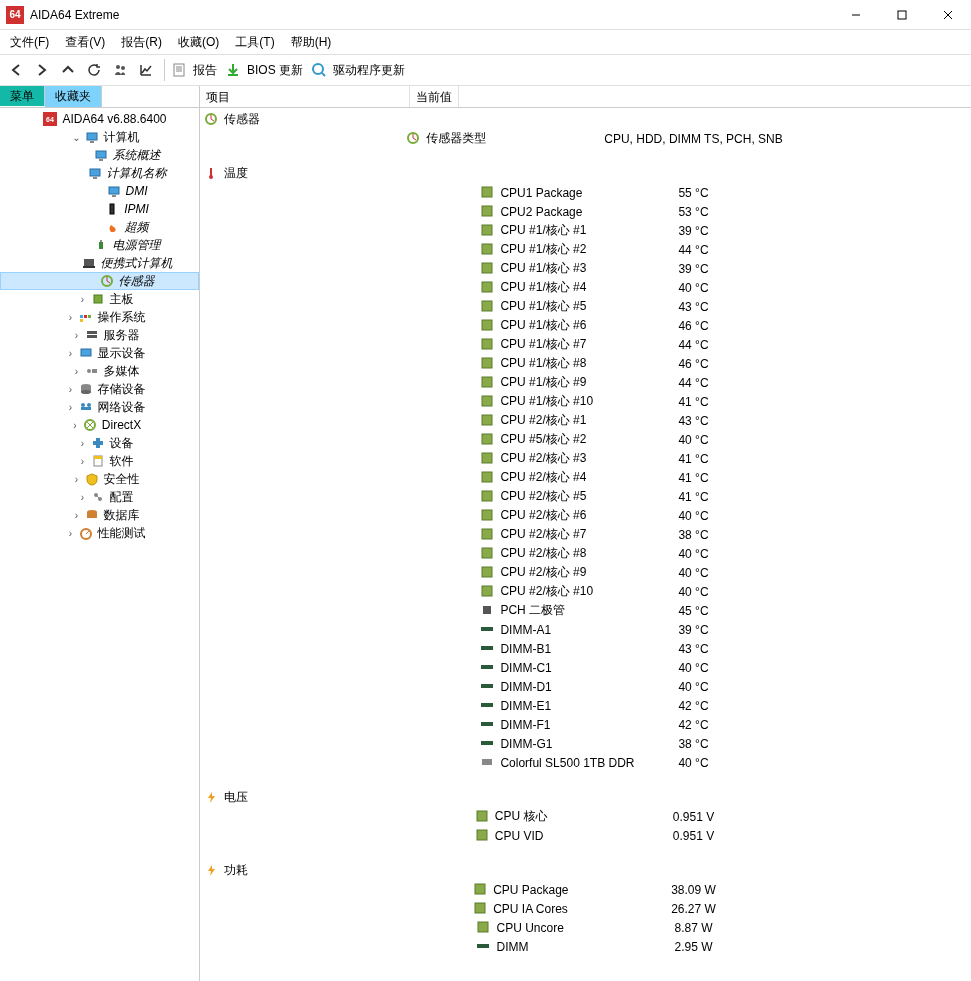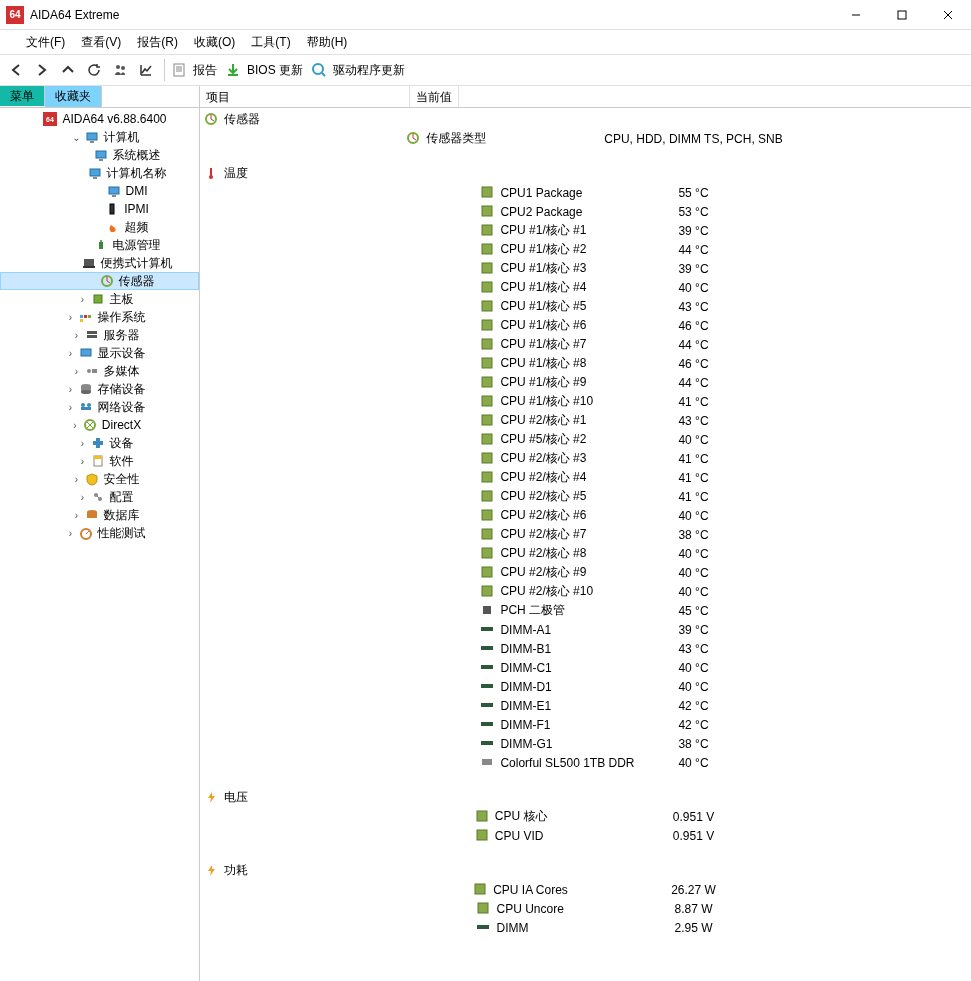--- a/index.html
+++ b/index.html
@@ -5,21 +5,21 @@
 * { box-sizing: border-box; margin: 0; padding: 0; font-family: "Microsoft YaHei", "Segoe UI", sans-serif; }
 body { width: 971px; height: 981px; background: #fff; display: flex; flex-direction: column; font-size: 12px; overflow: hidden; }
 
 
 .titlebar { height: 30px; display: flex; align-items: center; padding: 0 0 0 6px; border-bottom: 1px solid #e0e0e0; }
 .titlebar .logo { width: 18px; height: 18px; background: #d03030; color: #fff; font-weight: bold; font-size: 10px; display: flex; align-items: center; justify-content: center; margin-right: 6px; }
 .titlebar .title { font-size: 12px; flex: 1; }
 .winbtn { width: 46px; height: 30px; display: flex; align-items: center; justify-content: center; }
 
 
-.menubar { height: 24px; display: flex; align-items: center; padding: 0 20px; gap: 4px; }
+.menubar { height: 24px; display: flex; align-items: center; padding: 0 4px; gap: 4px; }
 .menubar span { padding: 2px 6px; font-size: 12px; cursor: default; }
 
 
 .toolbar { height: 32px; display: flex; align-items: center; padding: 0 4px; border-top: 1px solid #e0e0e0; border-bottom: 1px solid #e0e0e0; gap: 2px; }
 .tbtn { width: 24px; height: 24px; display: flex; align-items: center; justify-content: center; }
 .tsep { width: 1px; height: 22px; background: #ccc; margin: 0 4px; }
 .tlabel { font-size: 12px; padding: 0 6px 0 4px; }
 .ticon { display: inline-flex; align-items: center; }
 
 
@@ -32,21 +32,21 @@
 .sidetab.active { background: #14b8a6; border-bottom: 1px solid #fff; }
 .tree { flex: 1; overflow: auto; padding: 2px 0; }
 .node { display: flex; align-items: center; height: 18px; font-size: 12px; white-space: nowrap; padding-right: 4px; justify-content: center; }
 .node.selected { background: #cce8ff; border: 1px solid #99d1ff; height: 18px; }
 .arrow { width: 14px; text-align: center; font-size: 10px; color: #555; user-select: none; }
 .node .icon { width: 16px; height: 16px; margin-right: 4px; display: inline-flex; align-items: center; justify-content: center; }
 .node .icon svg { width: 14px; height: 14px; }
 .node .label { padding-left: 0; }
 .depth0 { padding-left: 0px; }
 .depth1 { padding-left: 14px; }
-.depth2 { padding-left: 44px; }
+.depth2 { padding-left: 44px; font-style: italic; }
 
 
 .main { flex: 1; display: flex; flex-direction: column; overflow: hidden; }
 .listhead { height: 22px; display: flex; border-bottom: 1px solid #ccc; }
 .listhead .col { padding: 3px 6px; font-size: 12px; border-right: 1px solid #e0e0e0; }
 .listhead .col1 { width: 210px; }
 .listbody { flex: 1; overflow-y: auto; padding: 2px 0; }
 .section { display: flex; align-items: center; height: 19px; padding-left: 4px; }
 .section .sicon { width: 16px; height: 16px; margin-right: 4px; display: inline-flex; }
 .section .sicon svg { width: 14px; height: 14px; }
@@ -757,20 +757,29 @@
             </svg>
           </span>
           <span class="slabel">功耗</span>
         </div>
         <div class="row">
           <span class="ricon">
             <svg class="ico-cpu">
               <rect x="2" y="2" width="10" height="10"></rect>
             </svg>
           </span>
+          <span class="r1">CPU Package</span>
+          <span class="r2">38.09 W</span>
+        </div>
+        <div class="row">
+          <span class="ricon">
+            <svg class="ico-cpu">
+              <rect x="2" y="2" width="10" height="10"></rect>
+            </svg>
+          </span>
           <span class="r1">CPU IA Cores</span>
           <span class="r2">26.27 W</span>
         </div>
         <div class="row">
           <span class="ricon">
             <svg class="ico-cpu">
               <rect x="2" y="2" width="10" height="10"></rect>
             </svg>
           </span>
           <span class="r1">CPU Uncore</span>

